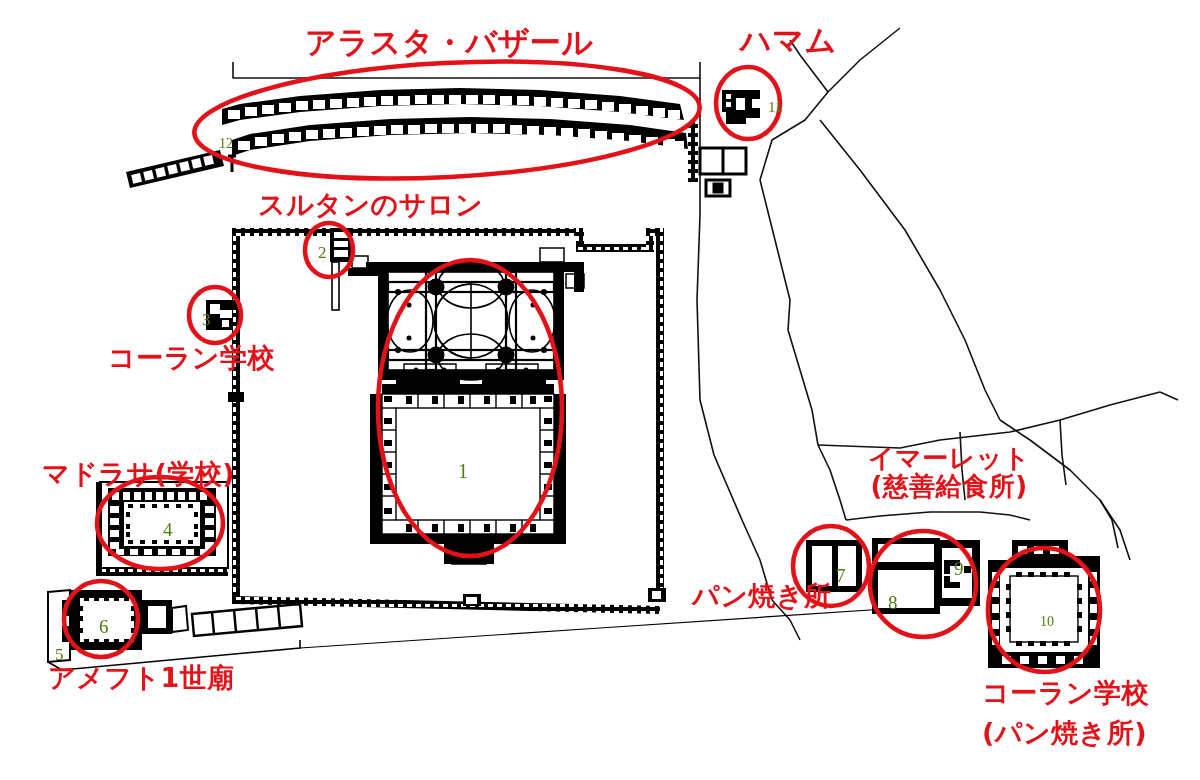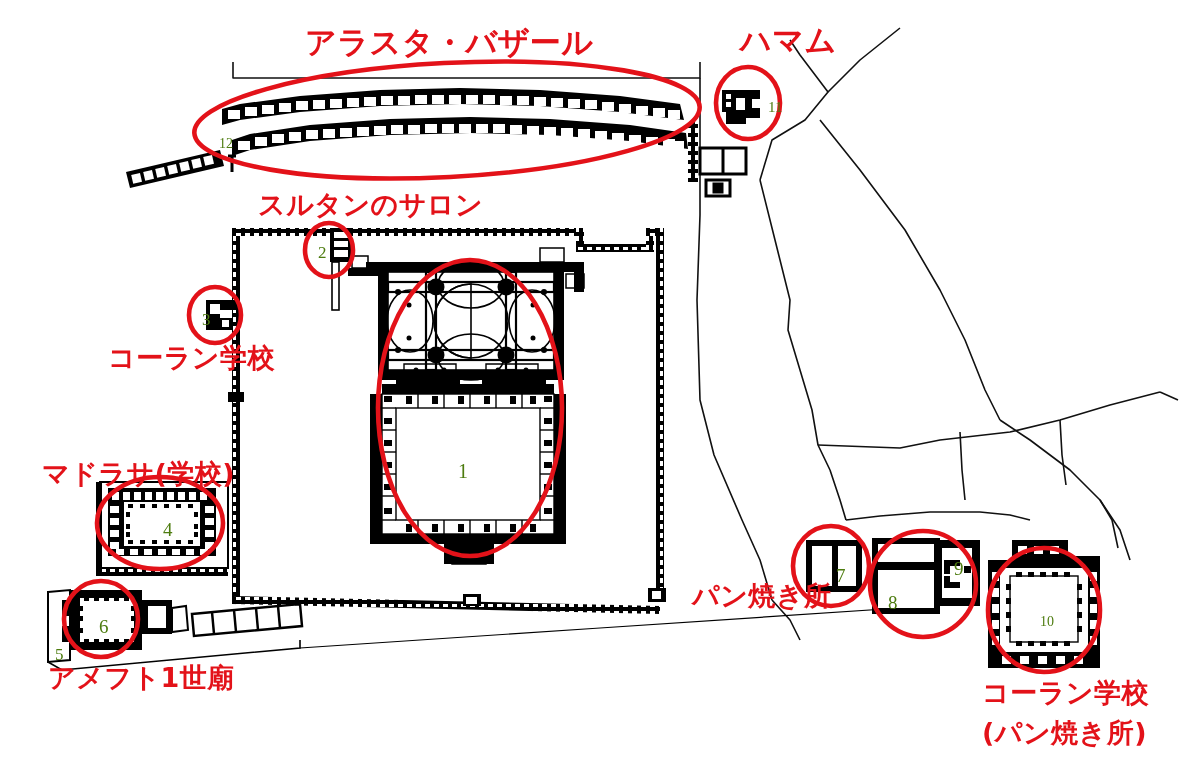--- a/index.html
+++ b/index.html
@@ -482,20 +482,22 @@
       <div class="anno big" style="left: 305px; top: 26px;">アラスタ・バザール</div>
       <div class="anno big" style="left: 740px; top: 26px; font-family: Liberation Mono, monospace;">ハマム</div>
       <div class="anno mid" style="left: 258px; top: 190px;">スルタンのサロン</div>
       <div class="anno mid" style="left: 108px; top: 343px;">コーラン学校</div>
       <div class="anno mid" style="left: 42px; top: 440px; margin-top: 19px;">マドラサ(学校)</div>
       <div class="anno mid" style="left: 48px; top: 663px;">アメフト1世廟</div>
       <div class="anno mid" style="left: 692px; top: 581px;">パン焼き所</div>
       <div class="anno mid" style="left: 982px; top: 678px;">コーラン学校</div>
       <div class="anno mid" style="left: 982px; top: 718px;">(パン焼き所)</div>
       <div class="anno two" style="left: 868px; top: 444px;">
+        <div>イマーレット</div>
+        <div>(慈善給食所)</div>
       </div>
     </div>
   <div id="num-layer">
       <div class="num" style="left: 458px; top: 460px; font-size: 20px;">1</div>
       <div class="num" style="left: 318px; top: 243px; font-size: 17px;">2</div>
       <div class="num" style="left: 202px; top: 310px; font-size: 17px;">3</div>
       <div class="num" style="left: 163px; top: 519px; font-size: 19px;">4</div>
       <div class="num" style="left: 55px; top: 645px; font-size: 17px;">5</div>
       <div class="num" style="left: 99px; top: 616px; font-size: 19px;">6</div>
       <div class="num" style="left: 836px; top: 565px; font-size: 19px;">7</div>

